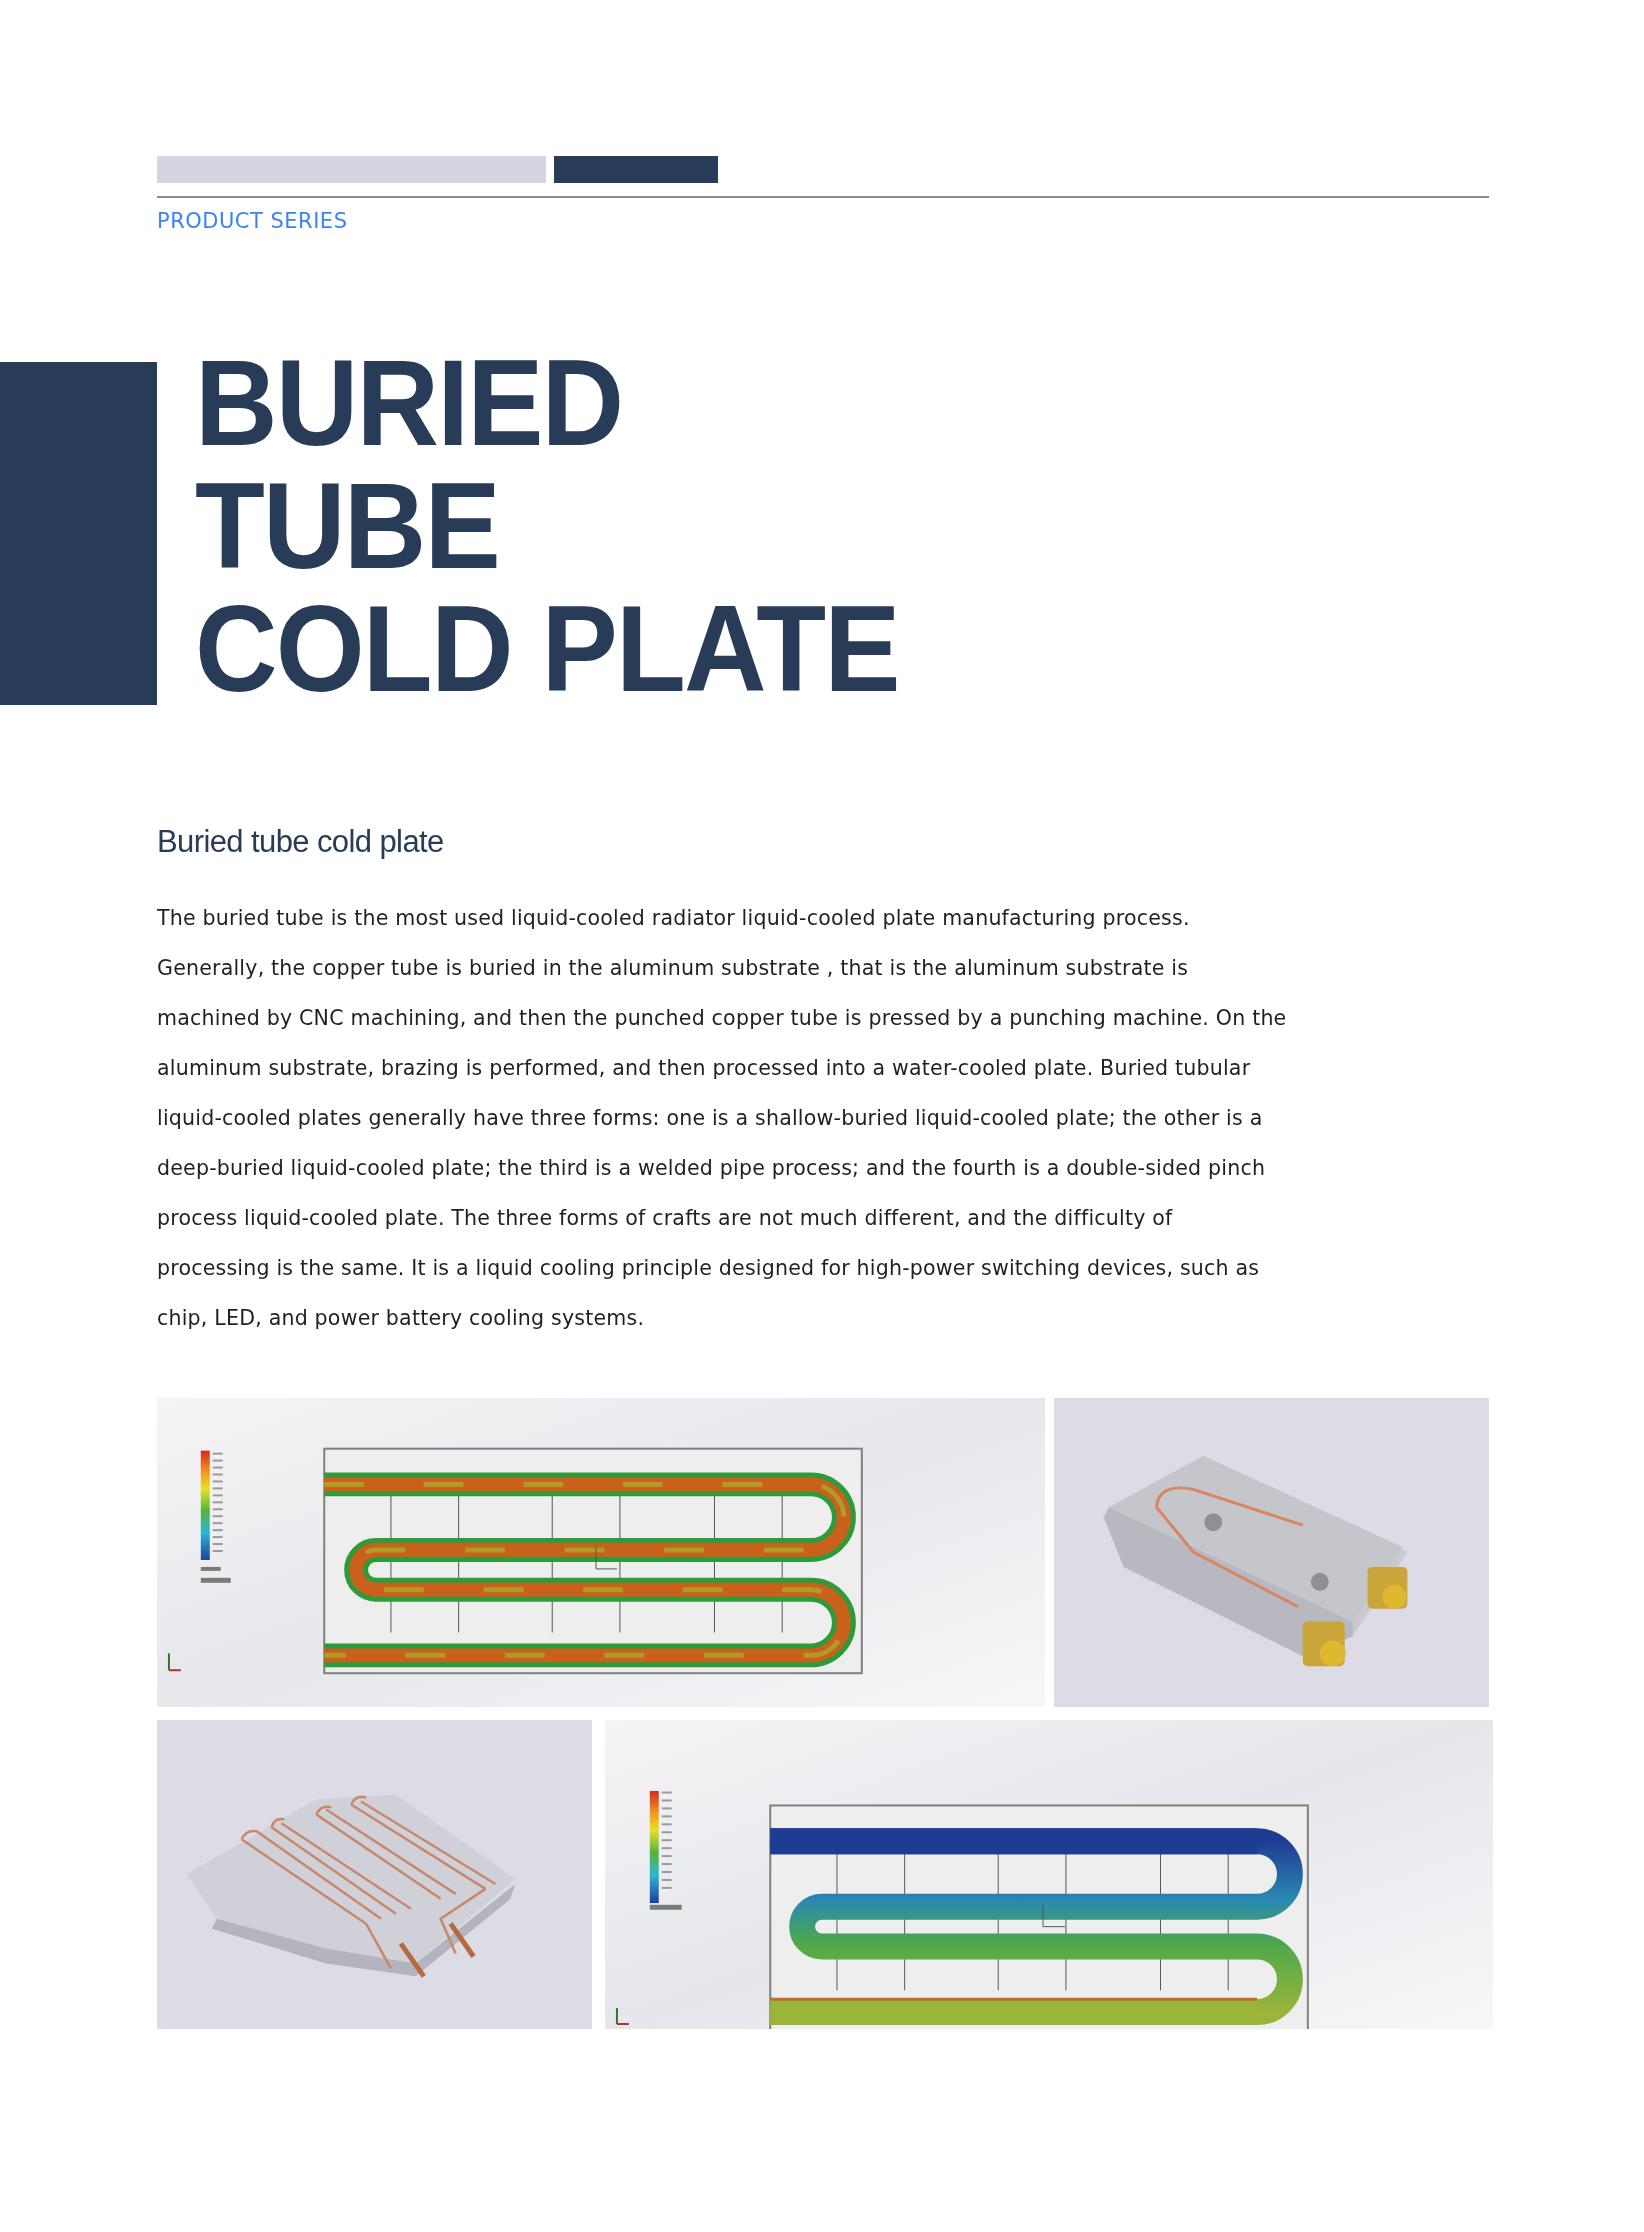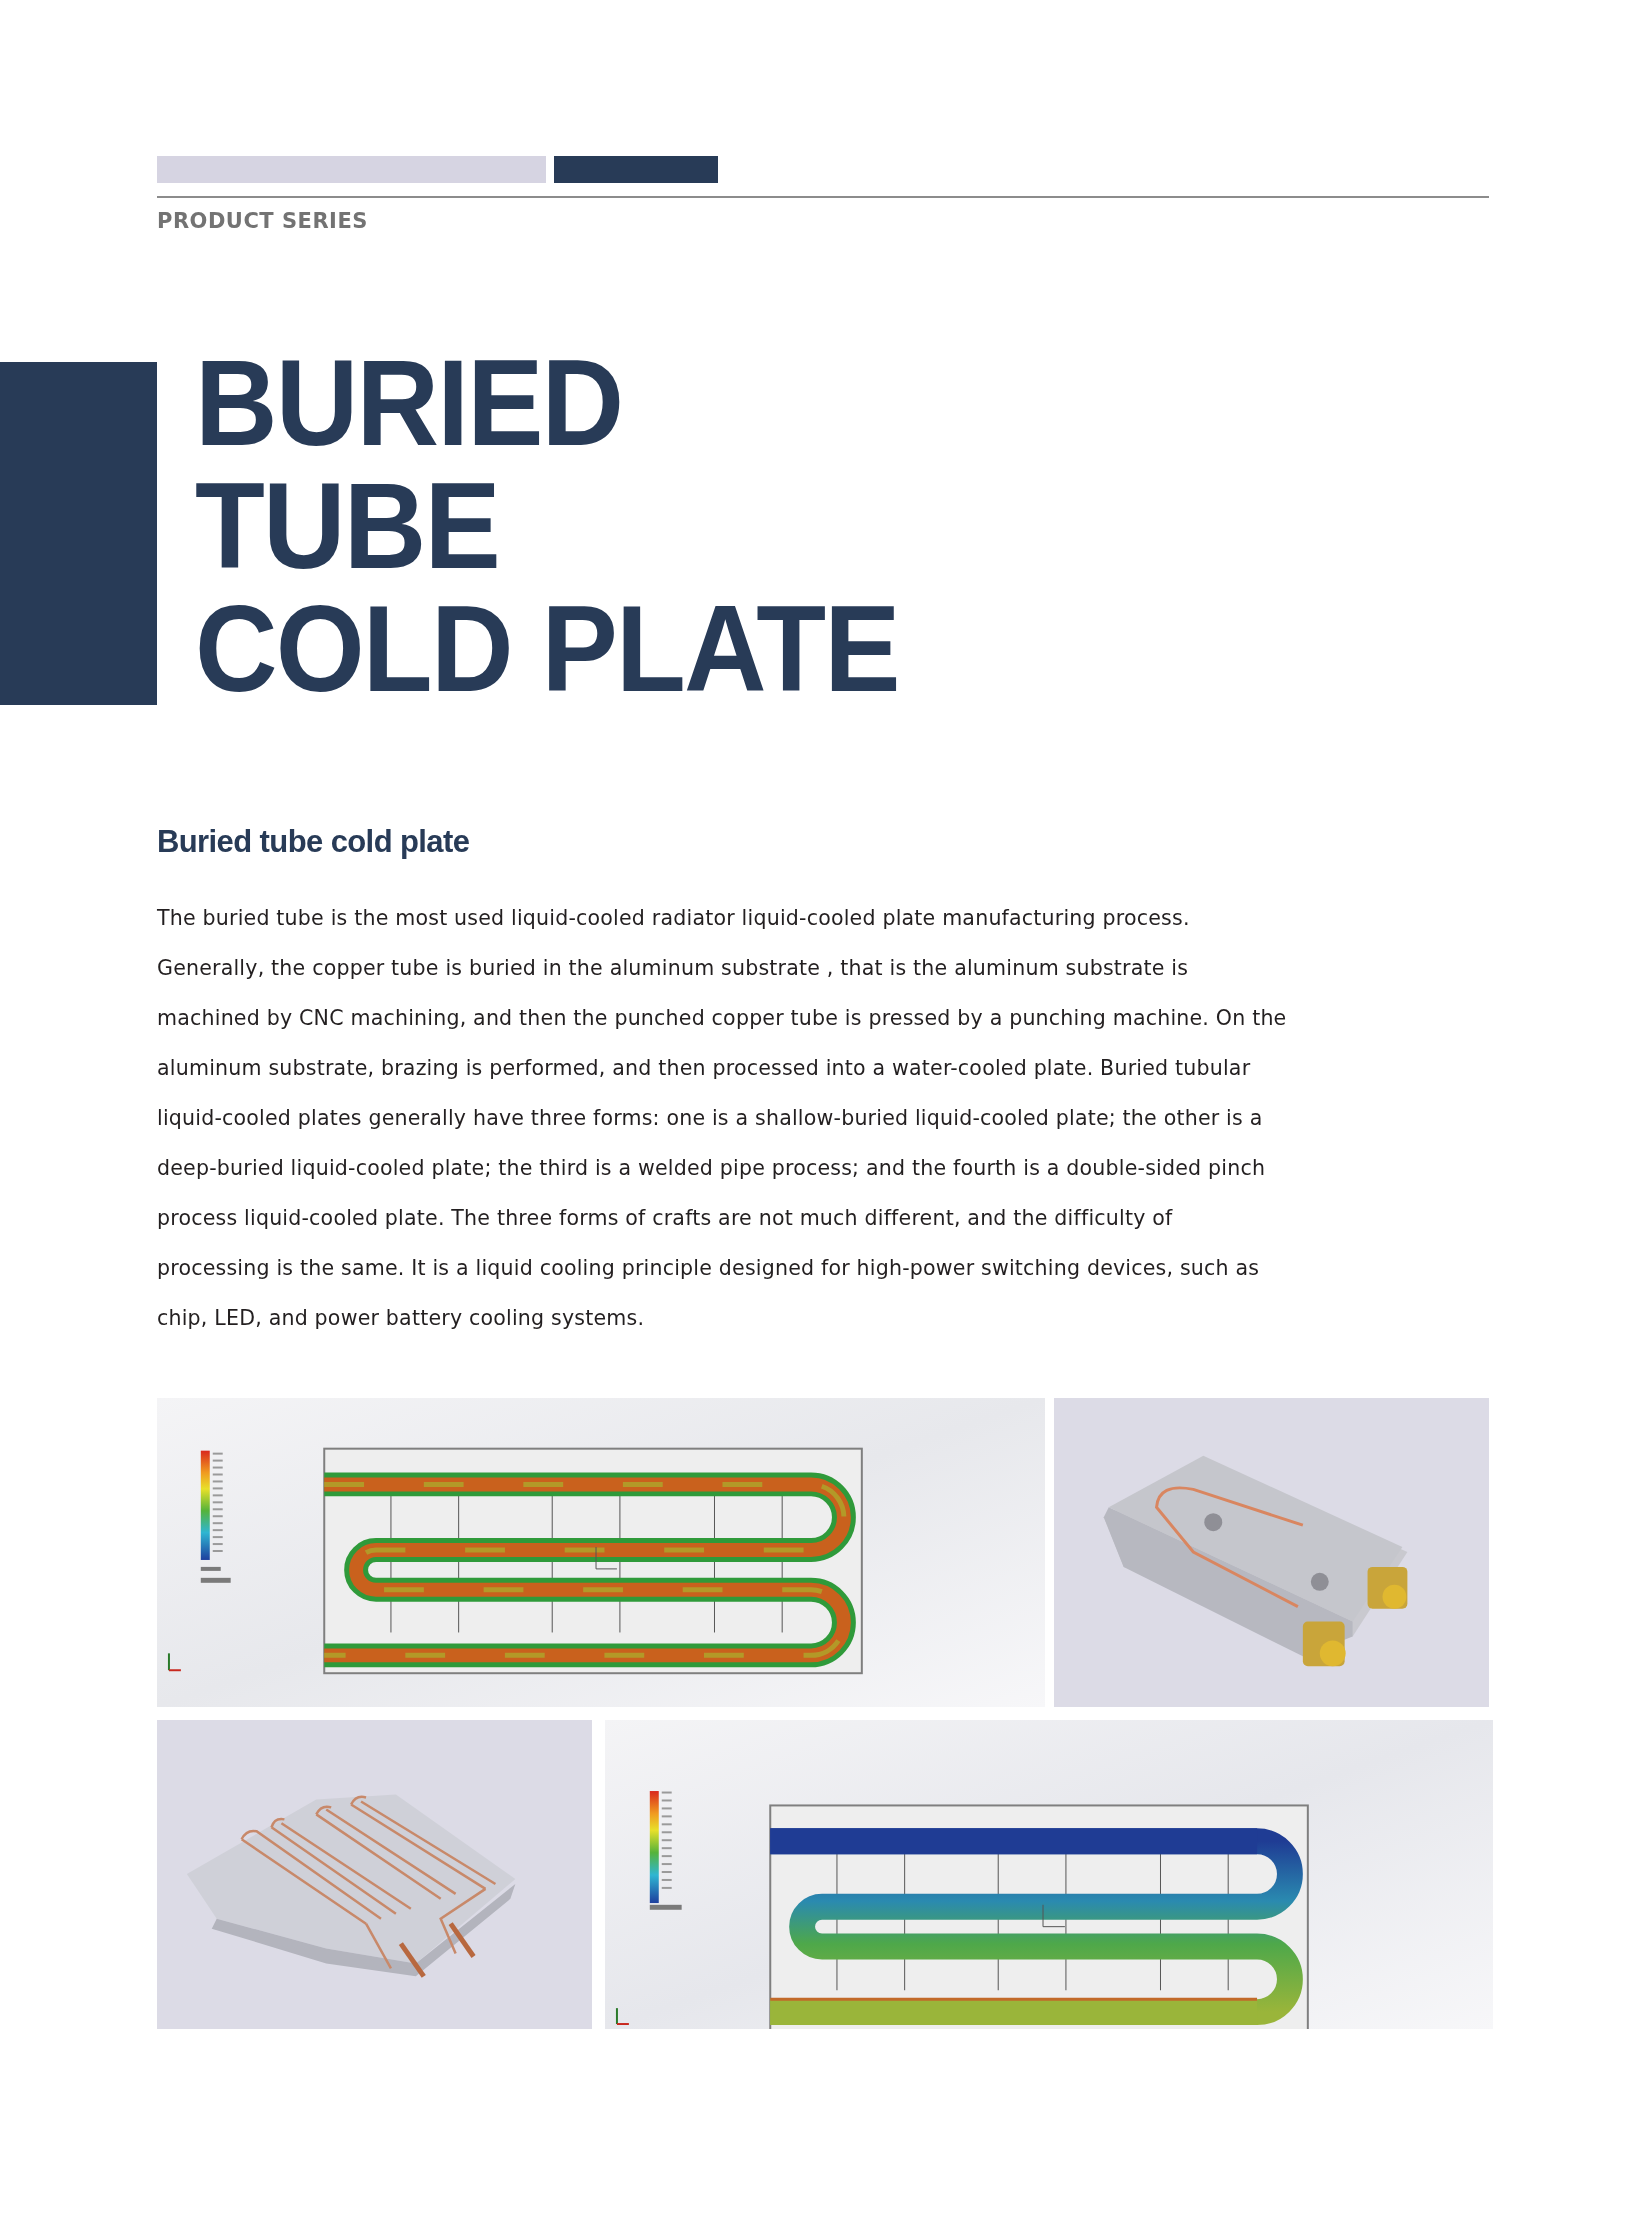--- a/index.html
+++ b/index.html
@@ -6,32 +6,32 @@
   body {
     width: 1645px; height: 2233px; position: relative; overflow: hidden;
     background: #ffffff;
     font-family: "Liberation Sans", sans-serif;
   }
   .abs { position: absolute; }
   .bar-light { left: 157px; top: 156px; width: 389px; height: 27px; background: #d6d4e2; }
   .bar-dark { left: 554px; top: 156px; width: 164px; height: 27px; background: #283b57; }
   .rule { left: 157px; top: 196px; width: 1332px; height: 2px; background: #8c8c8c; }
   .series-label {
-    left: 157px; top: 208px; font-family: "DejaVu Sans", sans-serif; font-weight: bold;
-    font-size: 21px; letter-spacing: 0.5px; color: #737373; line-height: 26px;
+    left: 157px; top: 208px; font-family: "DejaVu Sans", sans-serif; font-weight: normal;
+    font-size: 21px; letter-spacing: 0.5px; color: #3b82f6; line-height: 26px;
   }
   .side-block { left: 0; top: 362px; width: 157px; height: 343px; background: #283b57; }
   .title {
     left: 195px; top: 341px; color: #283b57; font-family: "Liberation Sans", sans-serif;
     font-weight: bold; font-size: 123px; line-height: 123px; letter-spacing: -2px;
     transform: scaleX(0.93); transform-origin: left top;
   }
   .title div { white-space: nowrap; }
   .subtitle {
-    left: 157px; top: 824px; color: #283b57; font-weight: bold; font-size: 31px;
+    left: 157px; top: 824px; color: #283b57; font-weight: normal; font-size: 31px;
     letter-spacing: -0.6px; line-height: 36px;
   }
   .para {
     left: 157px; top: 893px; width: 1353px; color: #231f20;
     font-family: "DejaVu Sans", sans-serif; font-size: 22px; line-height: 50px;
     letter-spacing: 0.2px; transform: scaleX(0.935); transform-origin: left top;
   }
   .para div { white-space: nowrap; }
   .img { overflow: hidden; }
   .img svg { display: block; width: 100%; height: 100%; }

